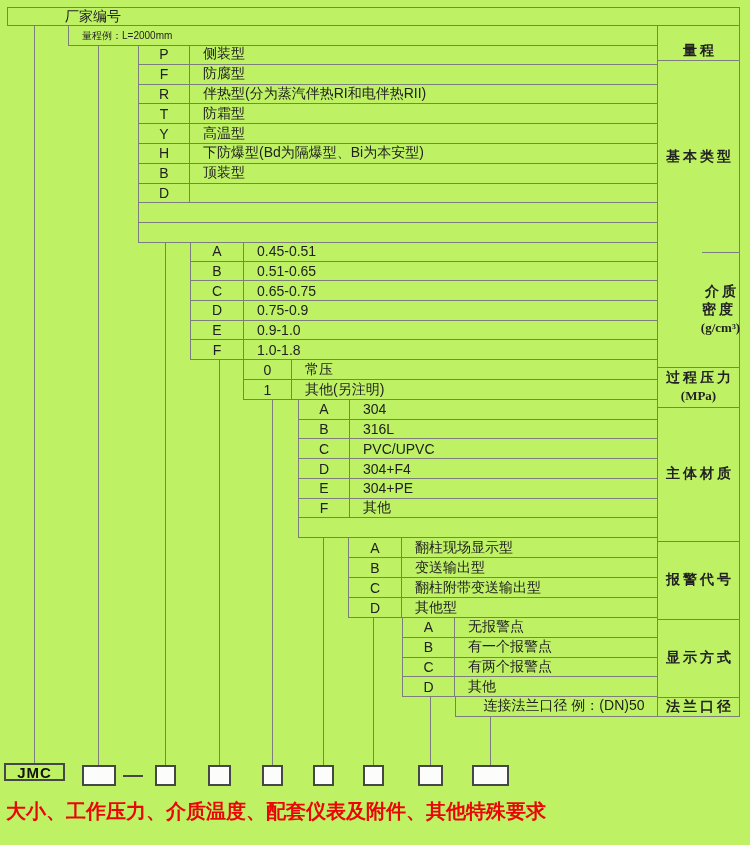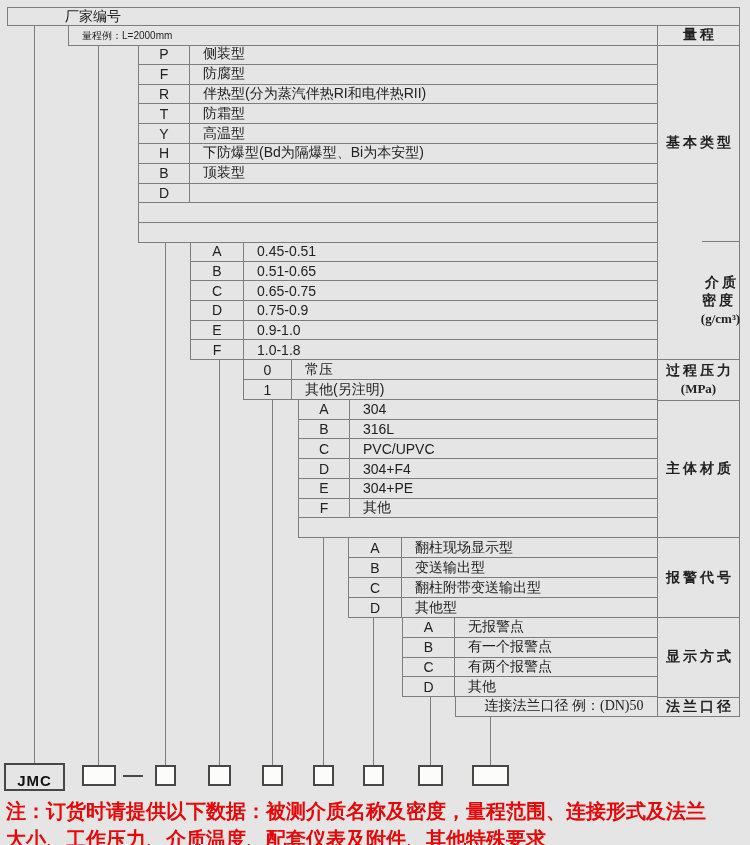--- a/index.html
+++ b/index.html
@@ -1,18 +1,18 @@
 <!DOCTYPE html>
 <html><head>
 <meta charset="utf-8">
 <style>
   html,body { margin:0; padding:0; background:#ffffff; }
   .canvas {
     position:relative; width:750px; height:845px;
-    background:#e5e5e5; overflow:hidden;
+    background:#bef264; overflow:hidden;
     font-family:"Liberation Sans", sans-serif;
     color:#222222;
   }
   
   .abs { position:absolute; box-sizing:border-box; }
   .gridline { background:#7d7d7d; }
 
   
   .row1 {
     left:7px; top:7px; width:733px; height:19px;
@@ -32,21 +32,21 @@
     display:flex; flex-direction:column;
     font-family:"Liberation Serif", serif;
   }
   .labelcol .lcell {
     display:flex; flex-direction:column; align-items:center; justify-content:center;
     font-size:14px; font-weight:600; letter-spacing:3px; text-indent:3px;
     line-height:18px;
   }
   .labelcol .lcell + .lcell { border-top:1px solid #7d7d7d; }
   .labelcol .unit { font-size:13px; font-weight:600; letter-spacing:0; text-indent:0; }
-  .lc1 { height:19px; } .lc2 { height:197px;font-family:Liberation Mono, monospace; } .lc3 { height:118px;margin-left:44px; }
+  .lc1 { height:19px;margin-top:16px; } .lc2 { height:197px;font-family:Liberation Mono, monospace; } .lc3 { height:118px;margin-left:44px; }
   .lc4 { height:40px; }  .lc5 { height:138px; } .lc6 { height:80px; }
   .lc7 { height:79px; }  .lc8 { flex:1; }
 
   
   .sec {
     border:1px solid #7d7d7d; border-top:none;
     display:flex; flex-direction:column; font-size:14px;
   }
   .sec .row { flex:1; display:flex; min-height:0; }
   .sec .row + .row { border-top:1px solid #7d7d7d; }
@@ -64,39 +64,39 @@
   #sec-pressure { left:243px; top:360px; width:415px; height:40px; }
   #sec-pressure .code { width:47px; }
   #sec-material { left:298px; top:400px; width:360px; height:138px; }
   #sec-material .code { width:50px; }
   #sec-display  { left:348px; top:538px; width:310px; height:80px; }
   #sec-display .code  { width:52px; }
   #sec-alarm    { left:402px; top:618px; width:256px; height:79px; }
   #sec-alarm .code    { width:51px; }
   #sec-flange   { left:455px; top:697px; width:203px; height:20px;
                   display:flex; align-items:center; padding-left:15px;
-                  font-size:14px; white-space:nowrap;font-family:Liberation Serif, serif; }
+                  font-size:14px; white-space:nowrap; }
 
   
   .vline { width:1px; }
   #ln-mfr      { left:34px;  top:25px;  height:738px; }
   #ln-range    { left:98px;  top:45px;  height:720px; }
   #ln-basic    { left:165px; top:242px; height:523px; }
   #ln-density  { left:219px; top:360px; height:405px; }
   #ln-pressure { left:272px; top:400px; height:365px; }
   #ln-material { left:323px; top:538px; height:227px; }
   #ln-display  { left:373px; top:618px; height:147px; }
   #ln-alarm    { left:430px; top:697px; height:68px;  }
   #ln-flange   { left:490px; top:717px; height:48px;  }
 
   
   .mbox { top:765px; height:21px; border:2px solid #474747; background:#fcfcfa; }
   #box-jmc {
-    left:4px; top:763px; width:61px; height:28px;
-    display:flex; align-items:flex-end; justify-content:center;
+    left:4px; top:763px; width:61px; height:18px;
+    display:flex; align-items:center; justify-content:center;
     font-size:15px; font-weight:bold; letter-spacing:1px; color:#111;
   }
   #box-range    { left:82px;  width:34px; }
   #box-basic    { left:155px; width:21px; }
   #box-density  { left:208px; width:23px; }
   #box-pressure { left:262px; width:21px; }
   #box-material { left:313px; width:21px; }
   #box-display  { left:363px; width:21px; }
   #box-alarm    { left:418px; width:25px; }
   #box-flange   { left:472px; width:37px; }
@@ -321,17 +321,16 @@
   <div class="abs mbox" id="box-range"></div>
   <div class="abs mbox" id="box-basic"></div>
   <div class="abs mbox" id="box-density"></div>
   <div class="abs mbox" id="box-pressure"></div>
   <div class="abs mbox" id="box-material"></div>
   <div class="abs mbox" id="box-display"></div>
   <div class="abs mbox" id="box-alarm"></div>
   <div class="abs mbox" id="box-flange"></div>
 
   <div class="abs note">
-    <div>注：订货时请提供以下数据：被测介质名称及密度，量程范围、连接形式及法兰</div>
     <div>大小、工作压力、介质温度、配套仪表及附件、其他特殊要求</div>
   </div>
 
 </div>
 
 </body></html>

